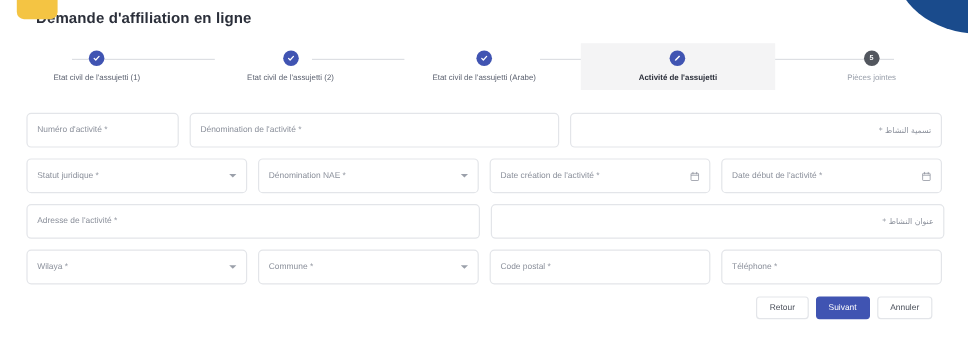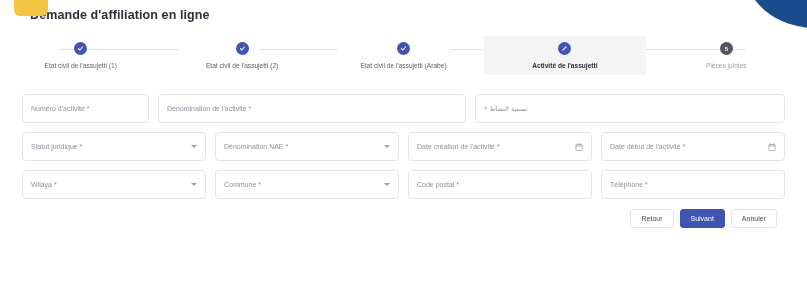--- a/index.html
+++ b/index.html
@@ -142,21 +142,21 @@
   .field.narrow    { flex: 0 0 127px; }
   .field.wide      { flex: 0 0 308px; }
   .field.rtlwide   { flex: 0 0 310px; }
   .field.half      { flex: 0 0 378px; }
   .field-label {
     font-size: 7px;
     color: #8b909b;
     white-space: nowrap;
   }
   .field.rtl {
-    justify-content: flex-end;
+    justify-content: flex-start;
     direction: rtl;
   }
   .field.rtl .field-label {
     font-family: "DejaVu Sans", sans-serif;
     font-size: 6.5px;
   }
   .field-icon {
     margin-left: auto;
     display: flex;
     align-items: center;
@@ -288,20 +288,28 @@
         <span class="field-icon">
           <svg width="8" height="8" viewBox="0 0 14 14">
             <rect x="1.5" y="2.5" width="11" height="10.5" rx="1" fill="none" stroke="#8b909b" stroke-width="1.1"></rect>
             <path d="M1.5 5.3 H12.5" stroke="#8b909b" stroke-width="1.1"></path>
             <path d="M4.3 1 V3.4 M9.7 1 V3.4" stroke="#8b909b" stroke-width="1.1" stroke-linecap="round"></path>
           </svg>
         </span>
       </div>
     </div>
     <div class="row">
+      <div class="field half">
+        <span class="field-label">Adresse de l'activité *</span>
+      </div>
+      <div class="field half rtl">
+        <span class="field-label">عنوان النشاط *</span>
+      </div>
+    </div>
+    <div class="row">
       <div class="field">
         <span class="field-label">Wilaya *</span>
         <span class="field-icon">
           <span class="caret"></span>
         </span>
       </div>
       <div class="field">
         <span class="field-label">Commune *</span>
         <span class="field-icon">
           <span class="caret"></span>

